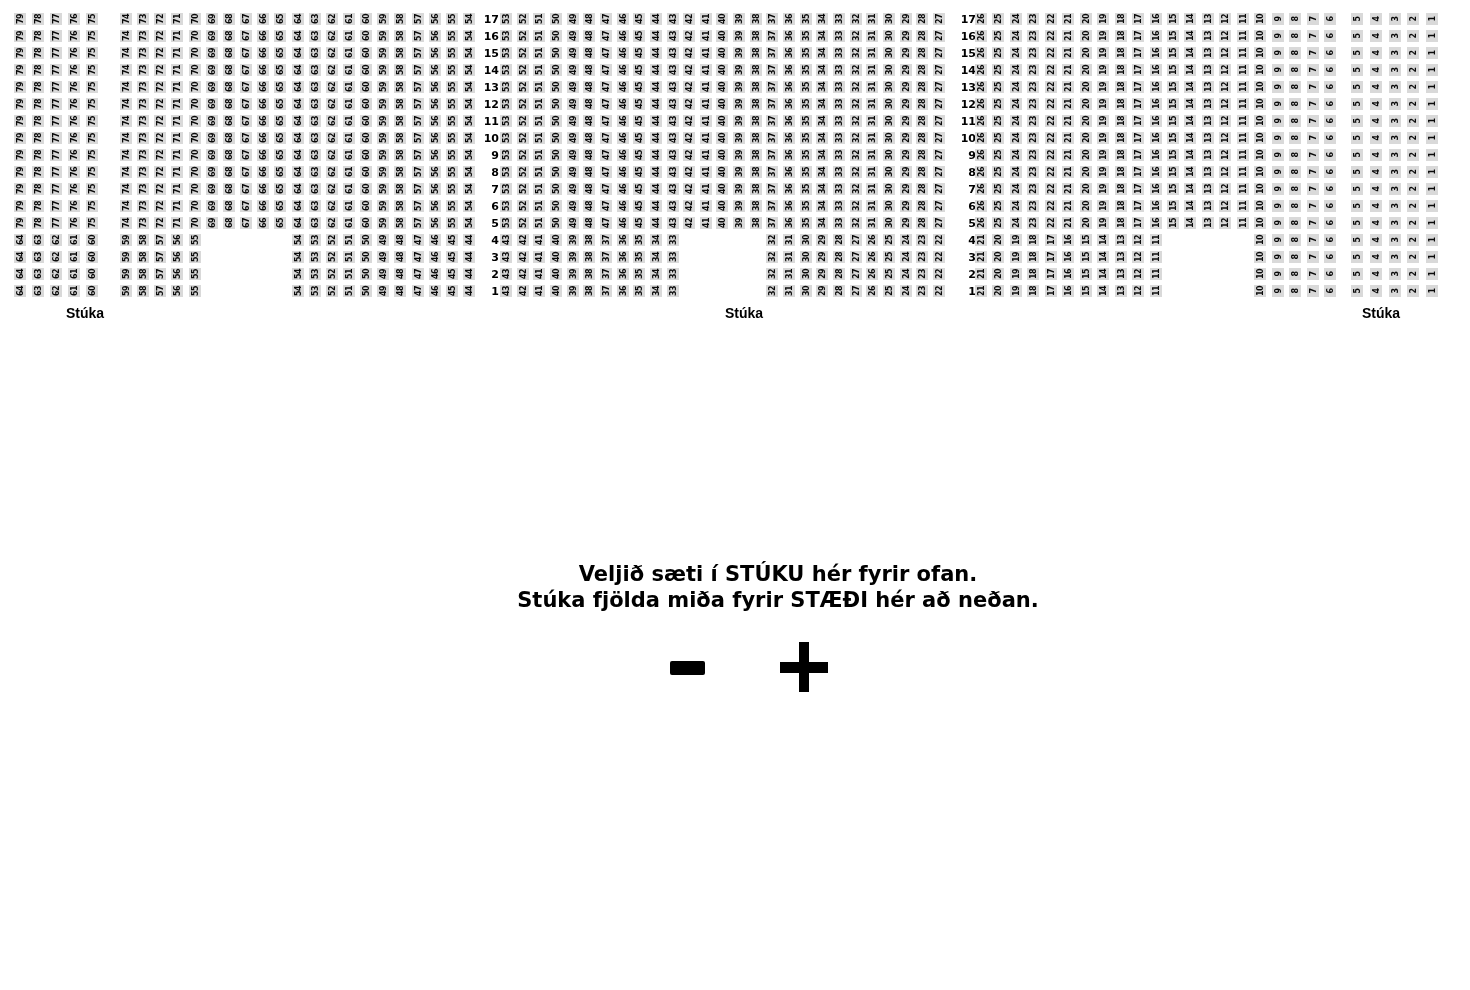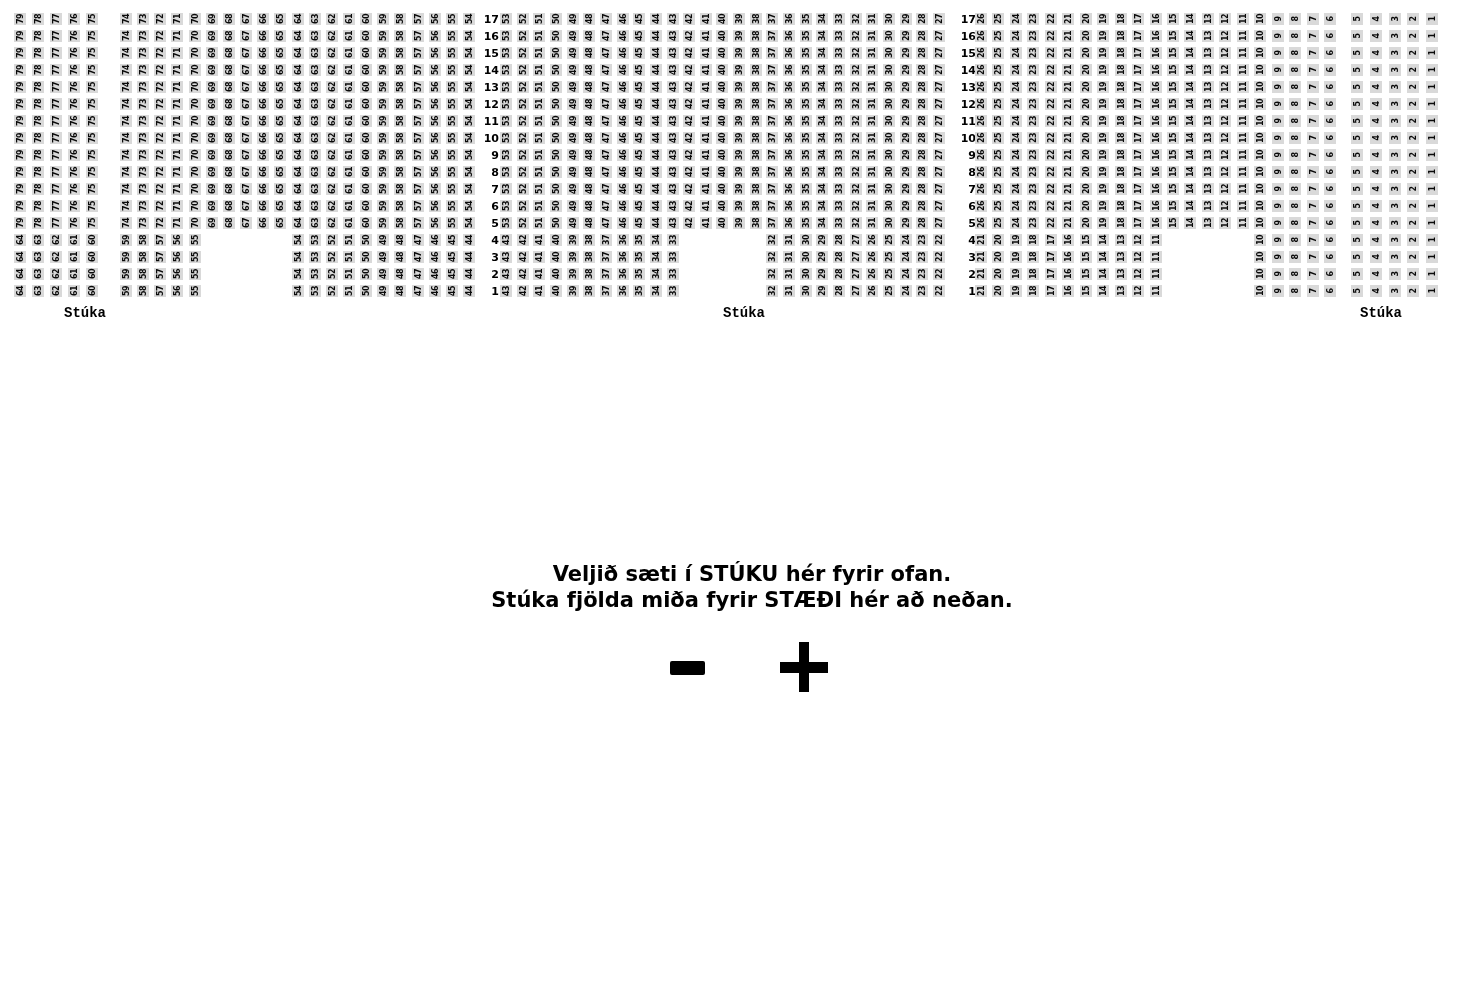--- a/index.html
+++ b/index.html
@@ -22,24 +22,24 @@
   }
   .rowlabel{
     position:absolute;height:12px;line-height:12px;
     font-size:11px;font-weight:bold;color:#000;
     text-align:right;
     font-family:"DejaVu Sans",sans-serif;
   }
   .standlabel{
     position:absolute;transform:translateX(-50%);
     font-size:14px;font-weight:bold;color:#000;white-space:nowrap;
-    font-family:Liberation Mono, monospace;
+    font-family:Liberation Sans, sans-serif;
   }
   .instructions{
-    position:absolute;left:202px;top:561px;width:1100px;
+    position:absolute;left:228px;top:561px;width:1100px;
     text-align:center;color:#000;
     font-size:21px;font-weight:bold;line-height:26px;
     font-family:"DejaVu Sans",sans-serif;
   }
   .btn-minus{
     position:absolute;left:670px;top:661px;width:35px;height:14px;
     background:#000;border-radius:2px;cursor:pointer;
   }
   .btn-plus{
     position:absolute;left:780px;top:642px;width:48px;height:50px;cursor:pointer;

